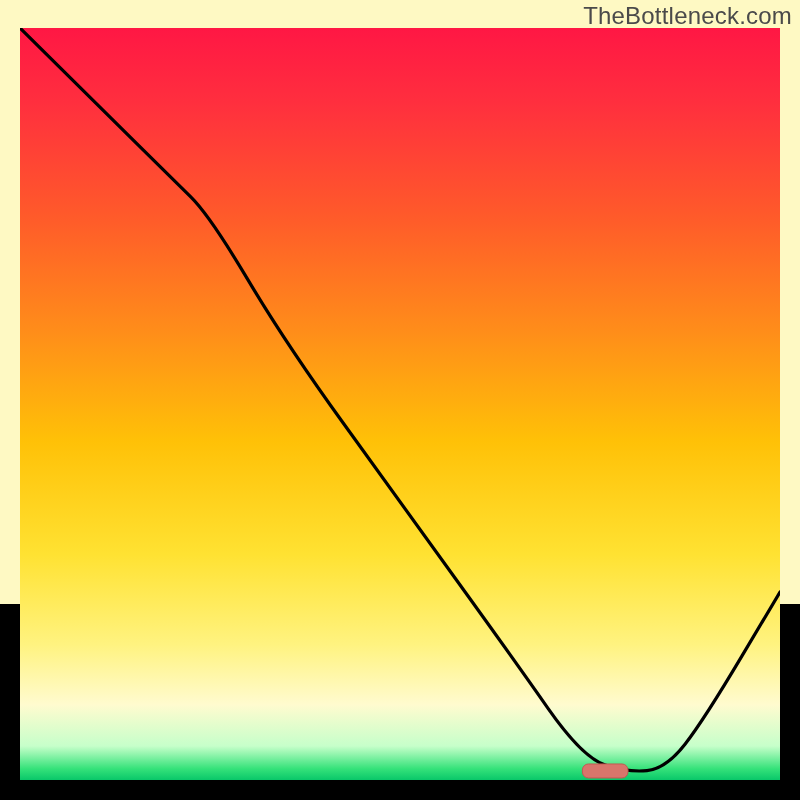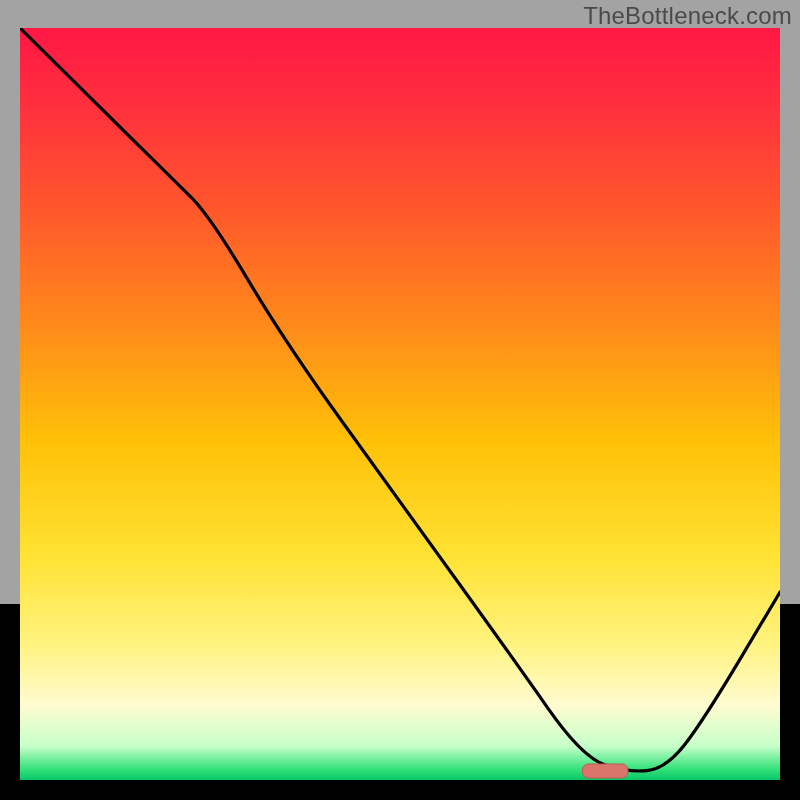--- a/index.html
+++ b/index.html
@@ -8,21 +8,21 @@
     width: 800px;
     height: 800px;
     background: #000;
     font-family: Arial, Helvetica, sans-serif;
     overflow: hidden;
   }
   .frame {
     position: relative;
     width: 800px;
     height: 604px;
-    background: #a3a3a3;
+    background: #fef9c3;
   }
   .watermark {
     position: absolute;
     top: 2px;
     right: 8px;
     color: #4a4a4a;
     font-size: 24px;
     font-weight: 500;
     letter-spacing: 0.2px;
     z-index: 50;

